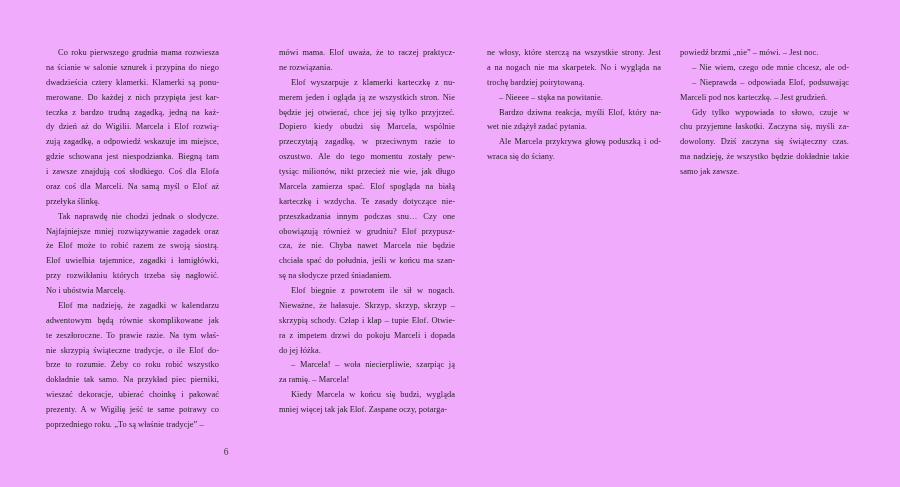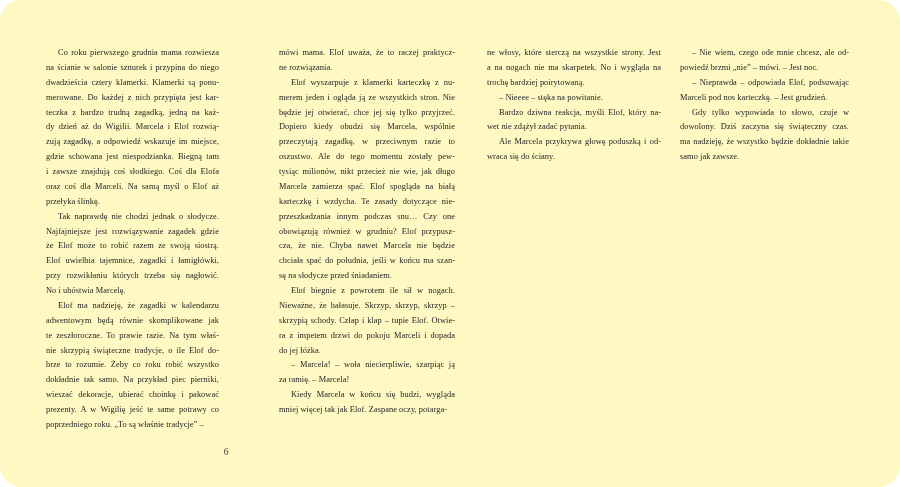--- a/index.html
+++ b/index.html
@@ -4,25 +4,24 @@
 <style>
   html, body {
     margin: 0;
     padding: 0;
     background: #ffffff;
   }
   .spread {
     position: relative;
     width: 900px;
     height: 487px;
-    background: #fef9c3;
+    background: #f0abfc;
     overflow: hidden;
     font-family: "Liberation Serif", "DejaVu Serif", serif;
     color: #242424;
-    border-radius: 21px;
   }
   .page {
     position: absolute;
     top: 0;
     height: 487px;
   }
   .page-left  { left: 0;   width: 452px; }
   .page-right { left: 440px; width: 448px; }
   .col {
     position: absolute;
@@ -67,21 +66,21 @@
         <div class="line">dwadzieścia cztery klamerki. Klamerki są ponu-</div>
         <div class="line">merowane. Do każdej z nich przypięta jest kar-</div>
         <div class="line">teczka z bardzo trudną zagadką, jedną na każ-</div>
         <div class="line">dy dzień aż do Wigilii. Marcela i Elof rozwią-</div>
         <div class="line">zują zagadkę, a odpowiedź wskazuje im miejsce,</div>
         <div class="line">gdzie schowana jest niespodzianka. Biegną tam</div>
         <div class="line">i zawsze znajdują coś słodkiego. Coś dla Elofa</div>
         <div class="line">oraz coś dla Marceli. Na samą myśl o Elof aż</div>
         <div class="line last">przełyka ślinkę.</div>
         <div class="line indent">Tak naprawdę nie chodzi jednak o słodycze.</div>
-        <div class="line">Najfajniejsze jest rozwiązywanie zagadek gdzie</div>
+        <div class="line">Najfajniejsze mniej rozwiązywanie zagadek oraz</div>
         <div class="line">że Elof może to robić razem ze swoją siostrą.</div>
         <div class="line">Elof uwielbia tajemnice, zagadki i łamigłówki,</div>
         <div class="line">przy rozwikłaniu których trzeba się nagłowić.</div>
         <div class="line last">No i ubóstwia Marcelę.</div>
         <div class="line indent">Elof ma nadzieję, że zagadki w kalendarzu</div>
         <div class="line">adwentowym będą równie skomplikowane jak</div>
         <div class="line">te zeszłoroczne. To prawie razie. Na tym właś-</div>
         <div class="line">nie skrzypią świąteczne tradycje, o ile Elof do-</div>
         <div class="line">brze to rozumie. Żeby co roku robić wszystko</div>
         <div class="line">dokładnie tak samo. Na przykład piec pierniki,</div>
@@ -124,24 +123,25 @@
         <div class="line">ne włosy, które sterczą na wszystkie strony. Jest</div>
         <div class="line">a na nogach nie ma skarpetek. No i wygląda na</div>
         <div class="line last">trochę bardziej poirytowaną.</div>
         <div class="line last indent">– Nieeee – stęka na powitanie.</div>
         <div class="line indent">Bardzo dziwna reakcja, myśli Elof, który na-</div>
         <div class="line last">wet nie zdążył zadać pytania.</div>
         <div class="line indent">Ale Marcela przykrywa głowę poduszką i od-</div>
         <div class="line last">wraca się do ściany.</div>
       </div>
     <div class="col" style="left:240px; width:169px;">
+        <div class="line last">powiedź brzmi „nie” – mówi. – Jest noc.</div>
         <div class="line indent">– Nie wiem, czego ode mnie chcesz, ale od-</div>
-        <div class="line last">powiedź brzmi „nie” – mówi. – Jest noc.</div>
         <div class="line indent">– Nieprawda – odpowiada Elof, podsuwając</div>
         <div class="line last">Marceli pod nos karteczkę. – Jest grudzień.</div>
         <div class="line indent">Gdy tylko wypowiada to słowo, czuje w brzu-</div>
+        <div class="line">chu przyjemne łaskotki. Zaczyna się, myśli za-</div>
         <div class="line">dowolony. Dziś zaczyna się świąteczny czas. Elof</div>
         <div class="line">ma nadzieję, że wszystko będzie dokładnie takie</div>
         <div class="line last">samo jak zawsze.</div>
       </div>
   </div>
 
 </div>
 
 </body></html>

